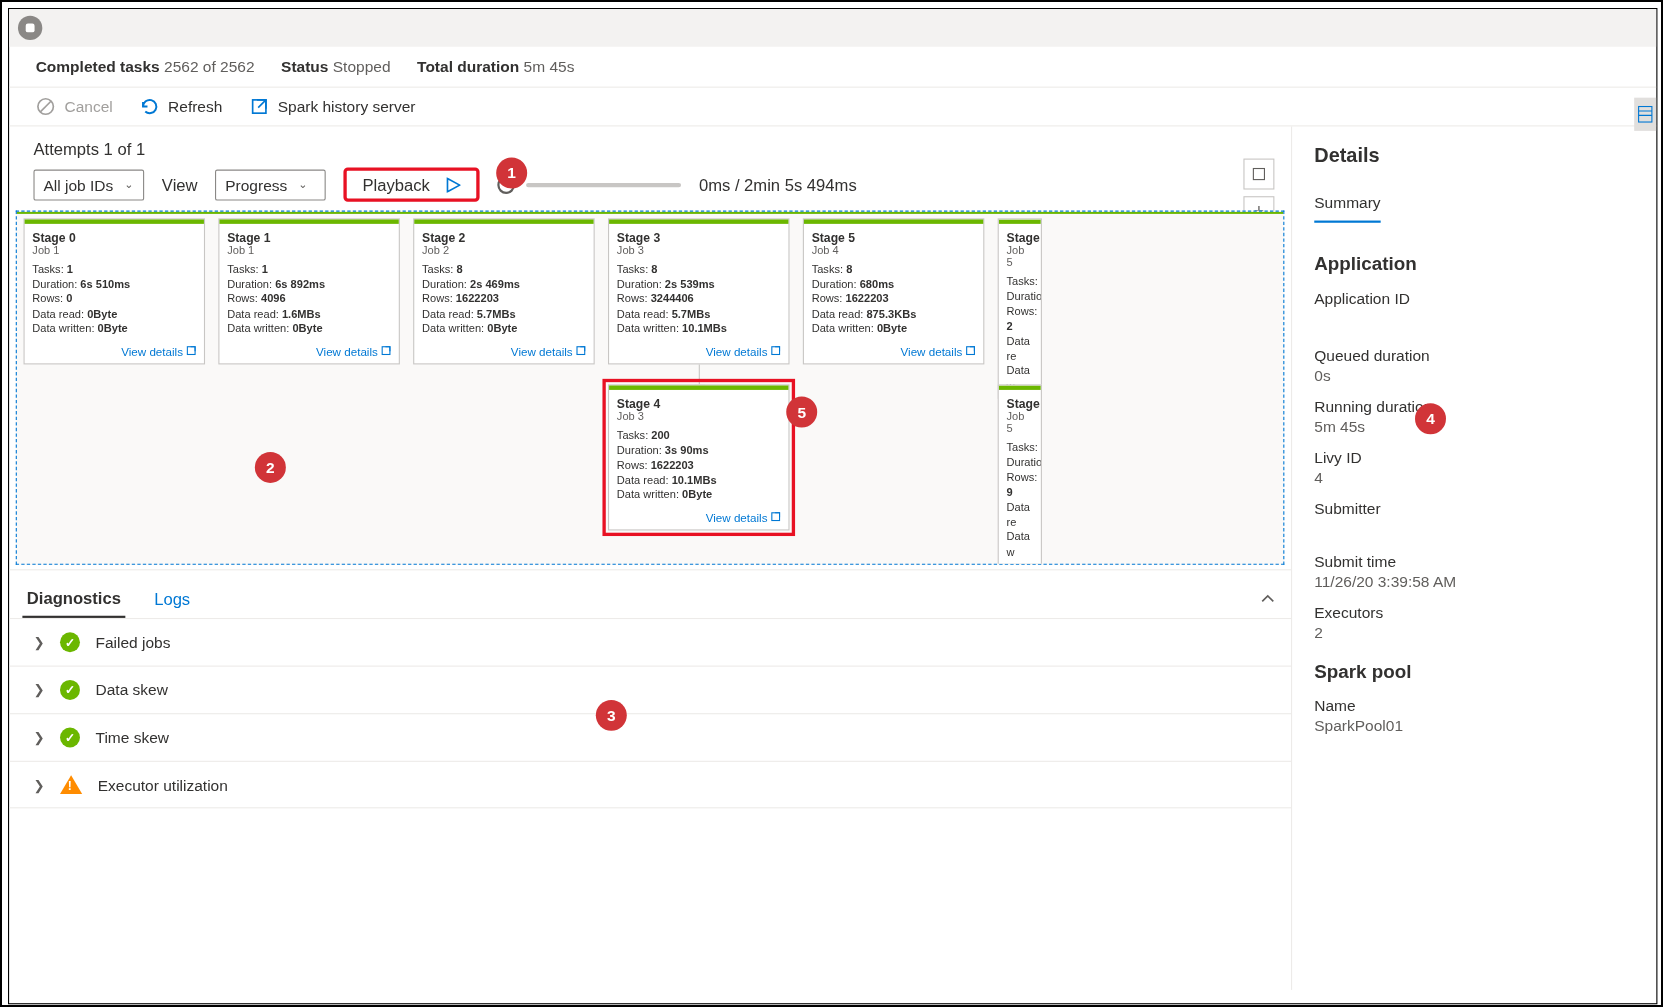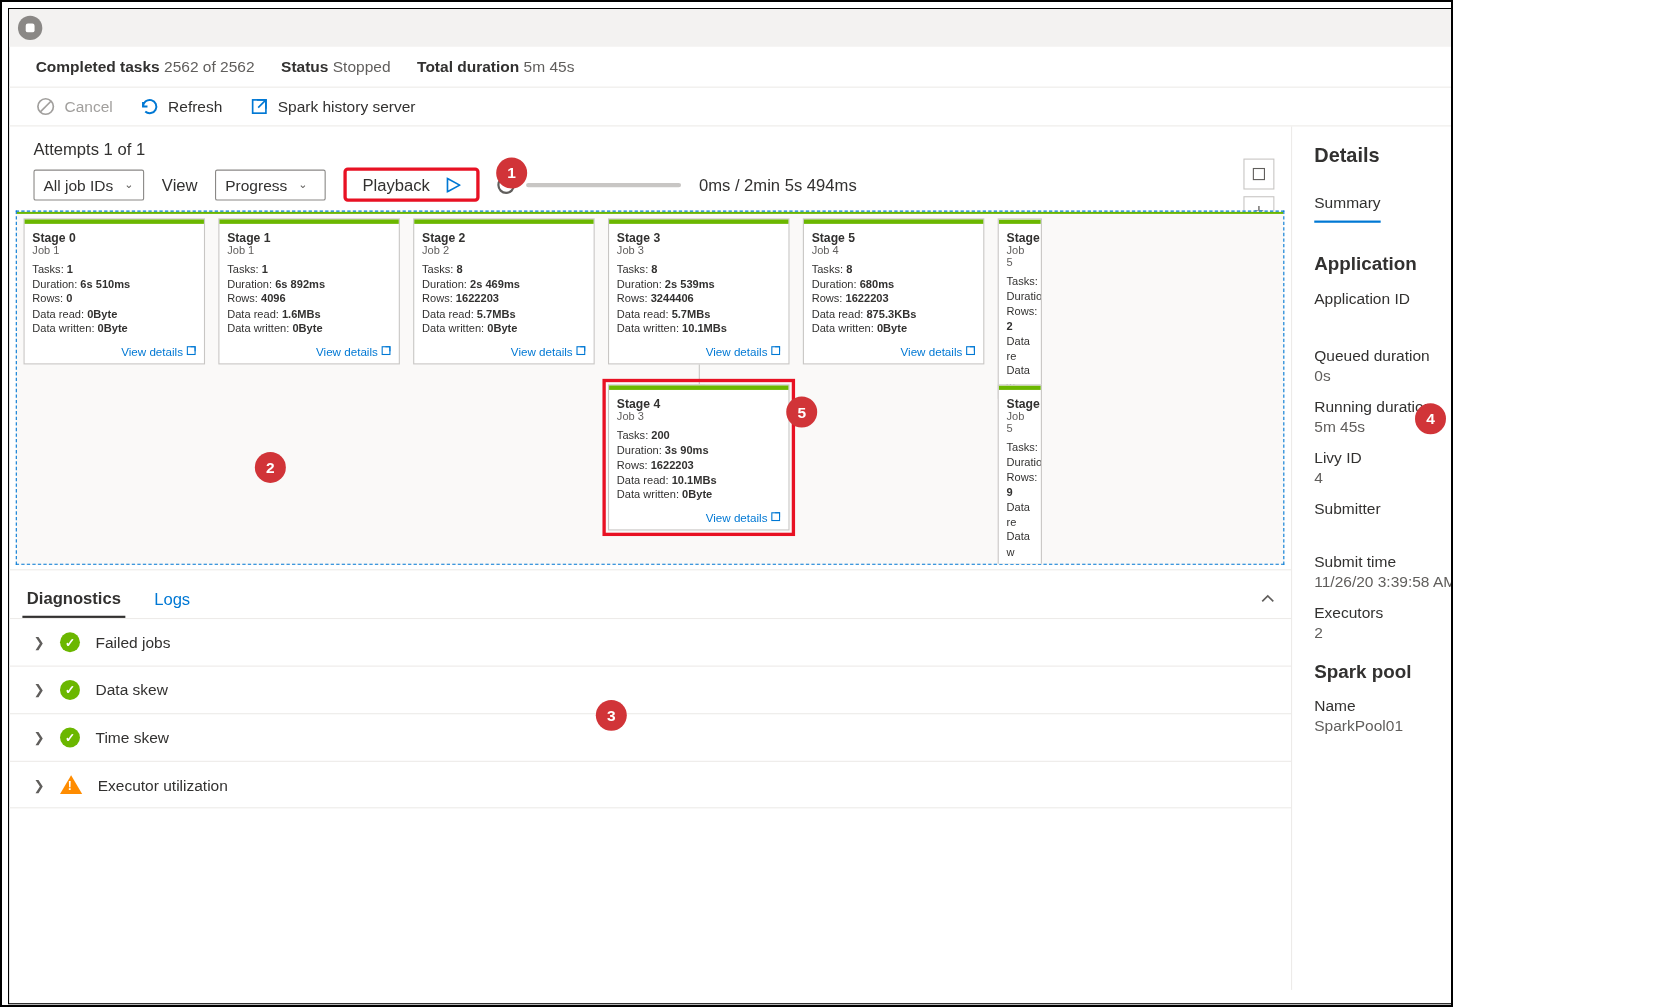--- a/index.html
+++ b/index.html
@@ -1,18 +1,18 @@
 <!DOCTYPE html>
 <html><head>
 <meta charset="utf-8">
 <style>
 * { box-sizing: border-box; margin: 0; padding: 0; font-family: "Segoe UI", -apple-system, sans-serif; }
 body { background: #fff; color: #323130; font-size: 14px; }
 
-.frame { border: 2px solid #000; width: 1453px; height: 1007px; position: relative; overflow: hidden; }
+.frame { border: 2px solid #000; width: 1663px; height: 1007px; position: relative; overflow: hidden; }
 .inner-frame { position: absolute; inset: 6px; border: 1px solid #000; overflow: hidden; transform: scale(1.107); transform-origin: top left; width: 1490px; height: 900px; }
 
 .titlebar { height: 34px; display: flex; align-items: center; padding: 0 8px; background: #f3f2f1; }
 .stop-btn { width: 22px; height: 22px; border-radius: 50%; background: #8a8886; display: flex; align-items: center; justify-content: center; }
 .stop-btn::after { content: ""; width: 8px; height: 8px; background: #fff; border-radius: 2px; }
 
 .status-row { padding: 10px 24px; font-size: 14px; display: flex; gap: 24px; color: #323130; }
 .status-row b { font-weight: 600; color: #323130; }
 .status-row span.val { color: #605e5c; }
 

